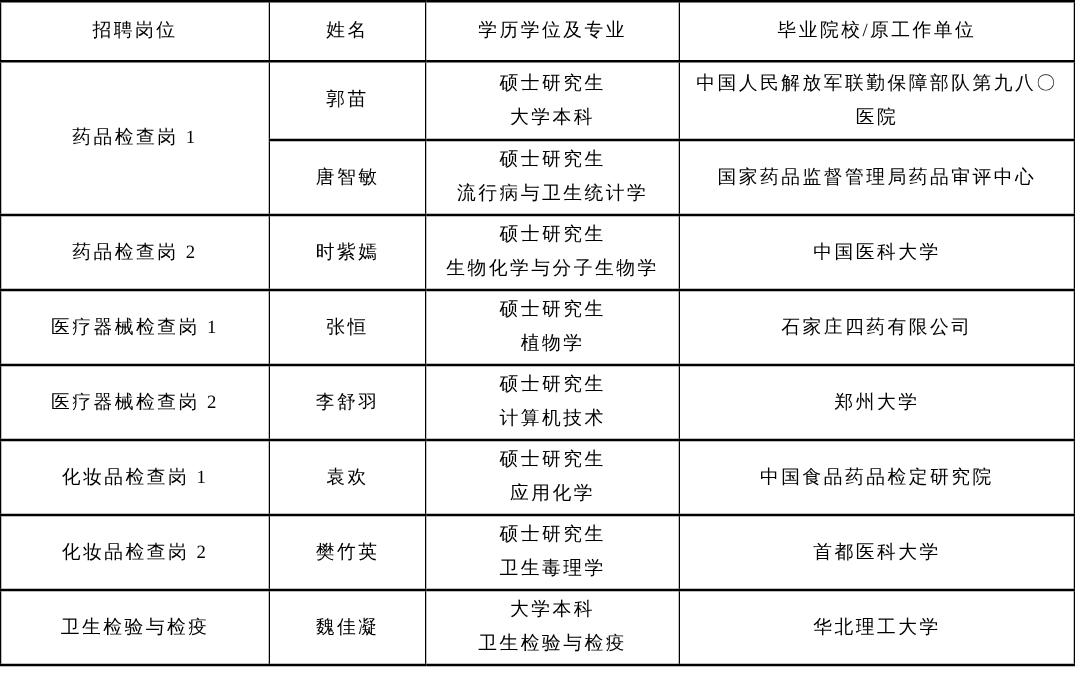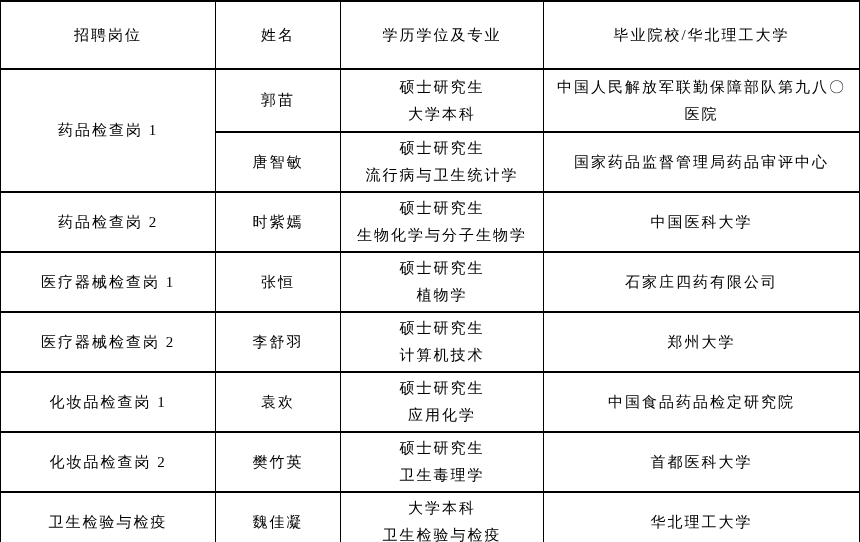--- a/index.html
+++ b/index.html
@@ -31,21 +31,21 @@
     font-weight: normal;
     line-height: 1.8;
     overflow: hidden;
     word-break: break-all;
   }
   col.c-position { width: 215px; }
   col.c-name     { width: 125px; }
   col.c-edu      { width: 203px; }
   col.c-school   { width: 316px; }
 
-  tr.r-header { height: 68px; margin-top: 24px; }
+  tr.r-header { height: 48px; margin-top: 24px; }
   tr.r-sub1   { height: 63px; }
   tr.r-sub2   { height: 46px; }
   tr.r-2      { height: 56px; padding-left: 32px; }
   tr.r-3      { height: 59px; }
   tr.r-4      { height: 59px; padding-left: 20px; }
   tr.r-5      { height: 60px; }
   tr.r-6      { height: 56px; }
   tr.r-7      { height: 57px; }
 
   .edu-line { display: block; }
@@ -58,21 +58,21 @@
     <col class="c-position">
     <col class="c-name">
     <col class="c-edu">
     <col class="c-school">
   </colgroup>
   <thead>
     <tr class="r-header">
       <th>招聘岗位</th>
       <th>姓名</th>
       <th>学历学位及专业</th>
-      <th>毕业院校/华北理工大学</th>
+      <th>毕业院校/原工作单位</th>
     </tr>
   </thead>
   <tbody>
     <tr class="r-sub1">
       <td rowspan="2">药品检查岗 1</td>
       <td>郭苗</td>
       <td>
         <span class="edu-line">硕士研究生</span>
         <span class="edu-line">大学本科</span>
       </td>

